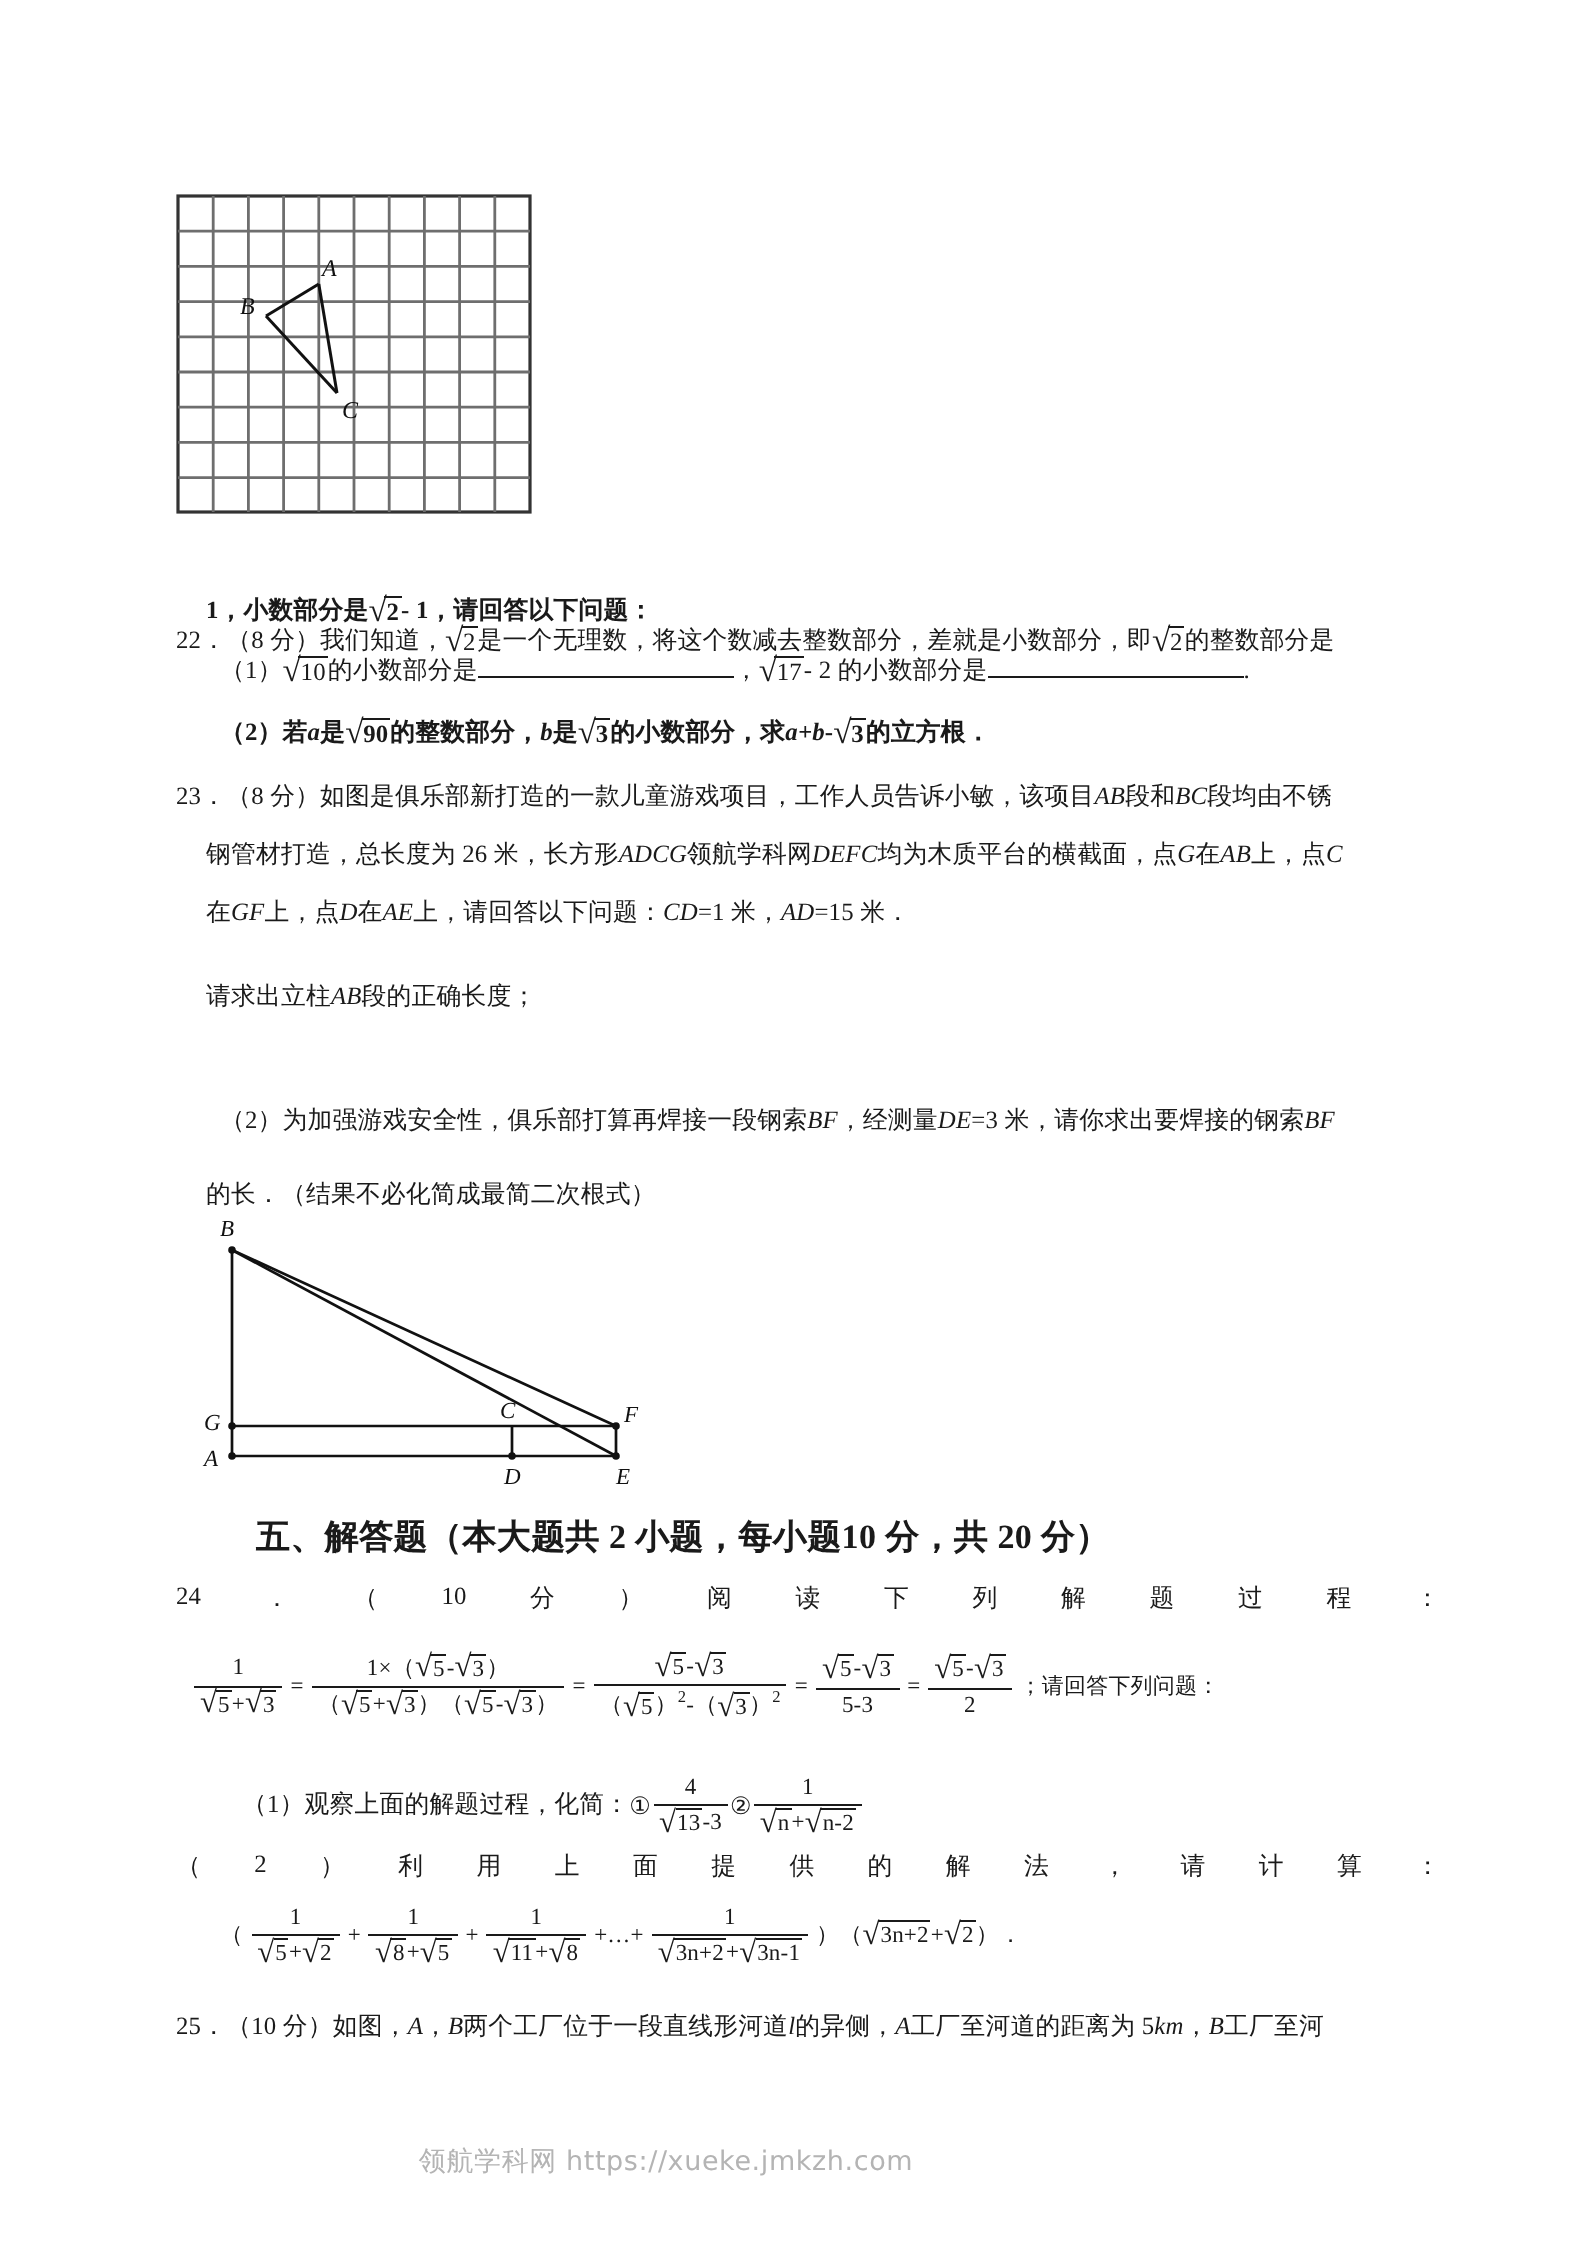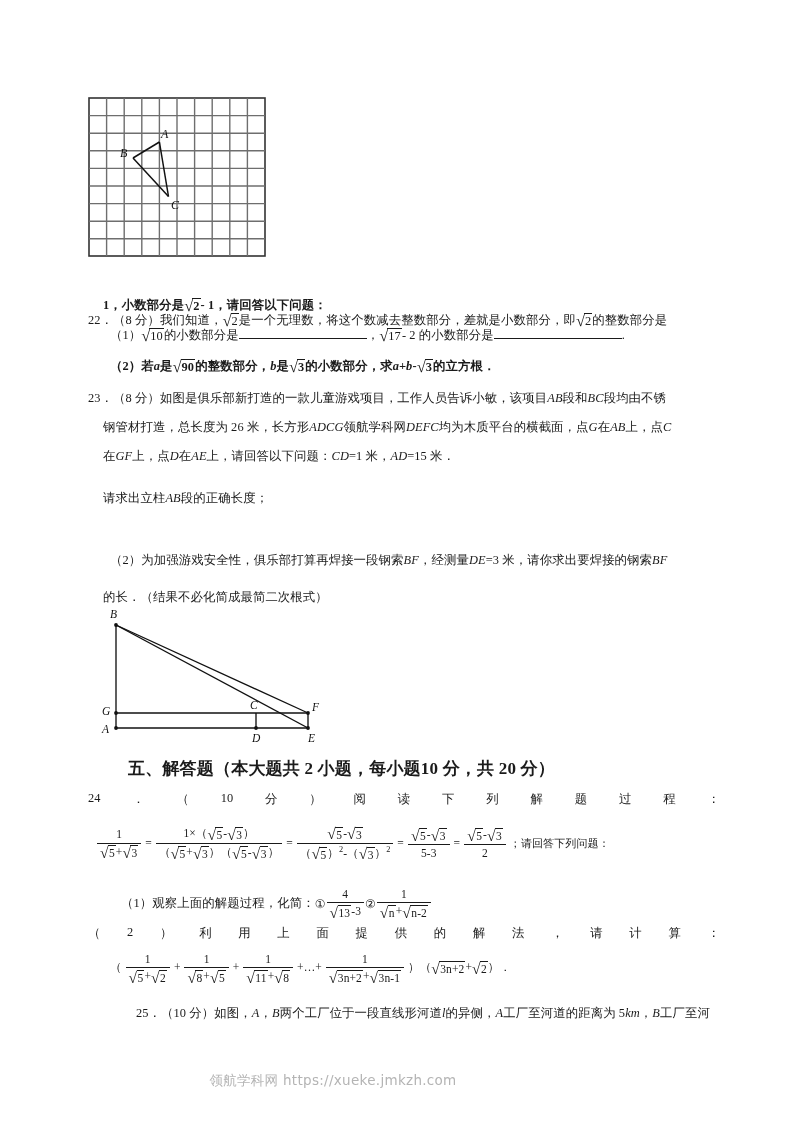--- a/index.html
+++ b/index.html
@@ -336,19 +336,19 @@
       <span class="den"><span class="rad"><span class="radsym">√</span><span class="radbody">11</span></span>+<span class="rad"><span class="radsym">√</span><span class="radbody">8</span></span></span>
     </span>
     <span>+…+</span>
     <span class="frac">
       <span class="num">1</span>
       <span class="den"><span class="rad"><span class="radsym">√</span><span class="radbody">3n+2</span></span>+<span class="rad"><span class="radsym">√</span><span class="radbody">3n-1</span></span></span>
     </span>
     <span>）（</span><span class="rad"><span class="radsym">√</span><span class="radbody">3n+2</span></span>+<span class="rad"><span class="radsym">√</span><span class="radbody">2</span></span><span>）</span><span>．</span>
   </div>
 
-  <div class="qline" style="left:88px; top:1005px;margin-left:48px;">
+  <div class="qline" style="left:88px; top:1005px;">
     <span>25．（10 分）如图，</span><span class="ital">A</span><span>，</span><span class="ital">B</span><span>两个工厂位于一段直线形河道</span><span class="ital">l</span><span>的异侧，</span><span class="ital">A</span><span>工厂至河道的距离为 5</span><span class="ital">km</span><span>，</span><span class="ital">B</span><span>工厂至河</span>
   </div>
 
   <div id="watermark" style="top:1072px;">领航学科网 https://xueke.jmkzh.com</div>
 
 </div>
 
 </body></html>

